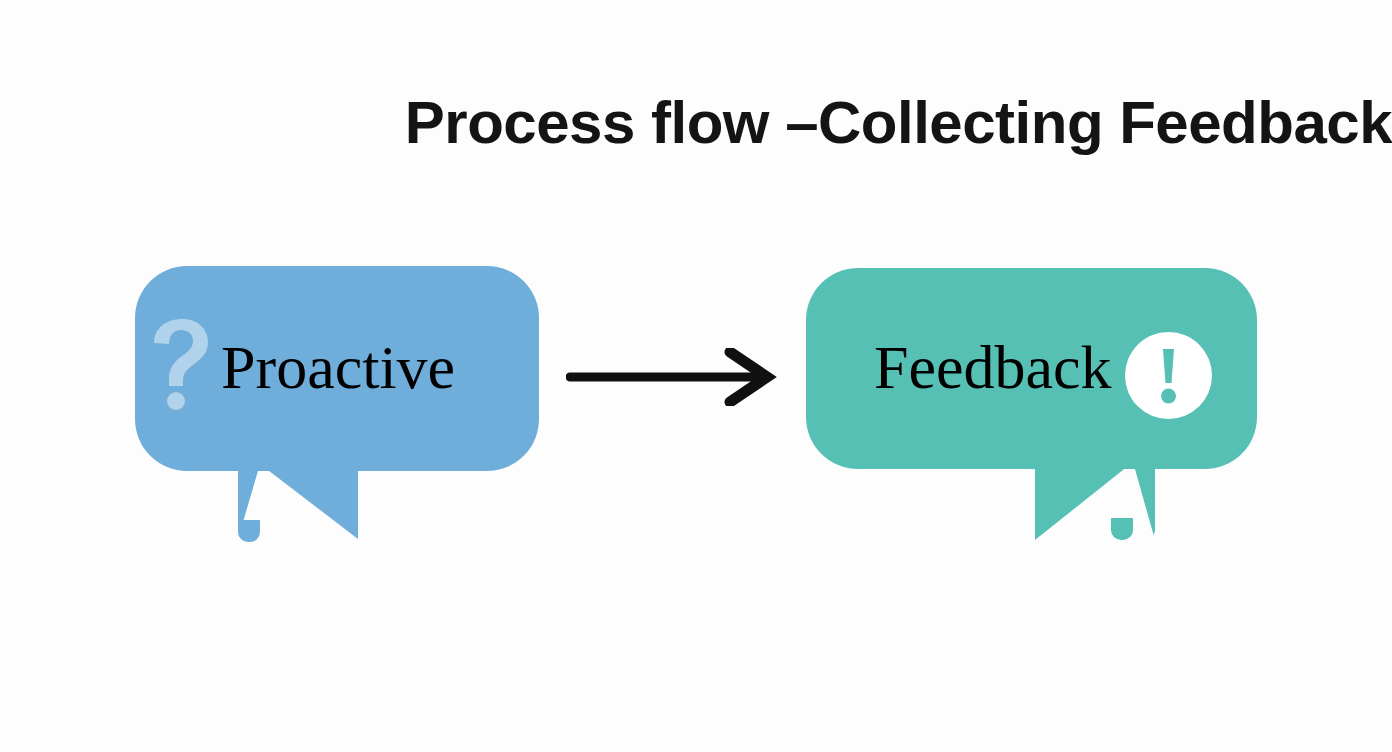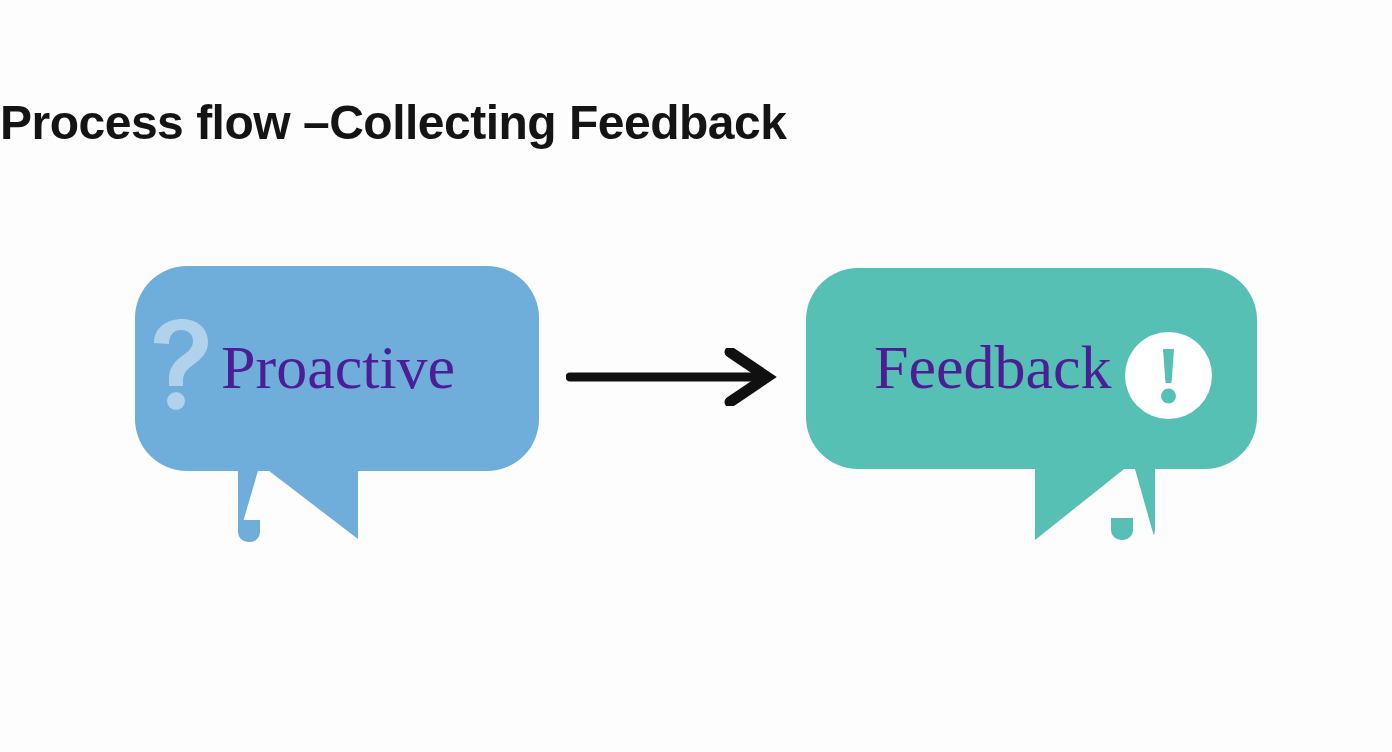--- a/index.html
+++ b/index.html
@@ -20,24 +20,24 @@
     width: 1392px;
     height: 752px;
   }
 
   
   .page-title {
     position: absolute;
     left: 0;
     top: 88px;
     width: 1392px;
-    text-align: left;
+    text-align: right;
     font-family: "Liberation Sans", sans-serif;
     font-weight: bold;
-    font-size: 48px;
+    font-size: 60px;
     line-height: 70px;
     letter-spacing: -0.5px;
     color: #141414;
     white-space: pre;
   }
 
   
   .bubble {
     position: absolute;
     box-sizing: border-box;
@@ -104,21 +104,21 @@
     width: 22px;
     height: 22px;
     background: #57c0b5;
     border-radius: 0 0 10px 10px;
   }
 
   
   .bubble-label {
     font-family: "Liberation Serif", serif;
     font-weight: normal;
-    color: #4c1d95;
+    color: #000000;
     font-size: 62px;
     line-height: 70px;
     white-space: nowrap;
   }
   .bubble-proactive .bubble-label {
     margin-left: 72px;
     margin-top: -4px;
   }
   .bubble-reactive .bubble-label {
     margin-top: -4px;

